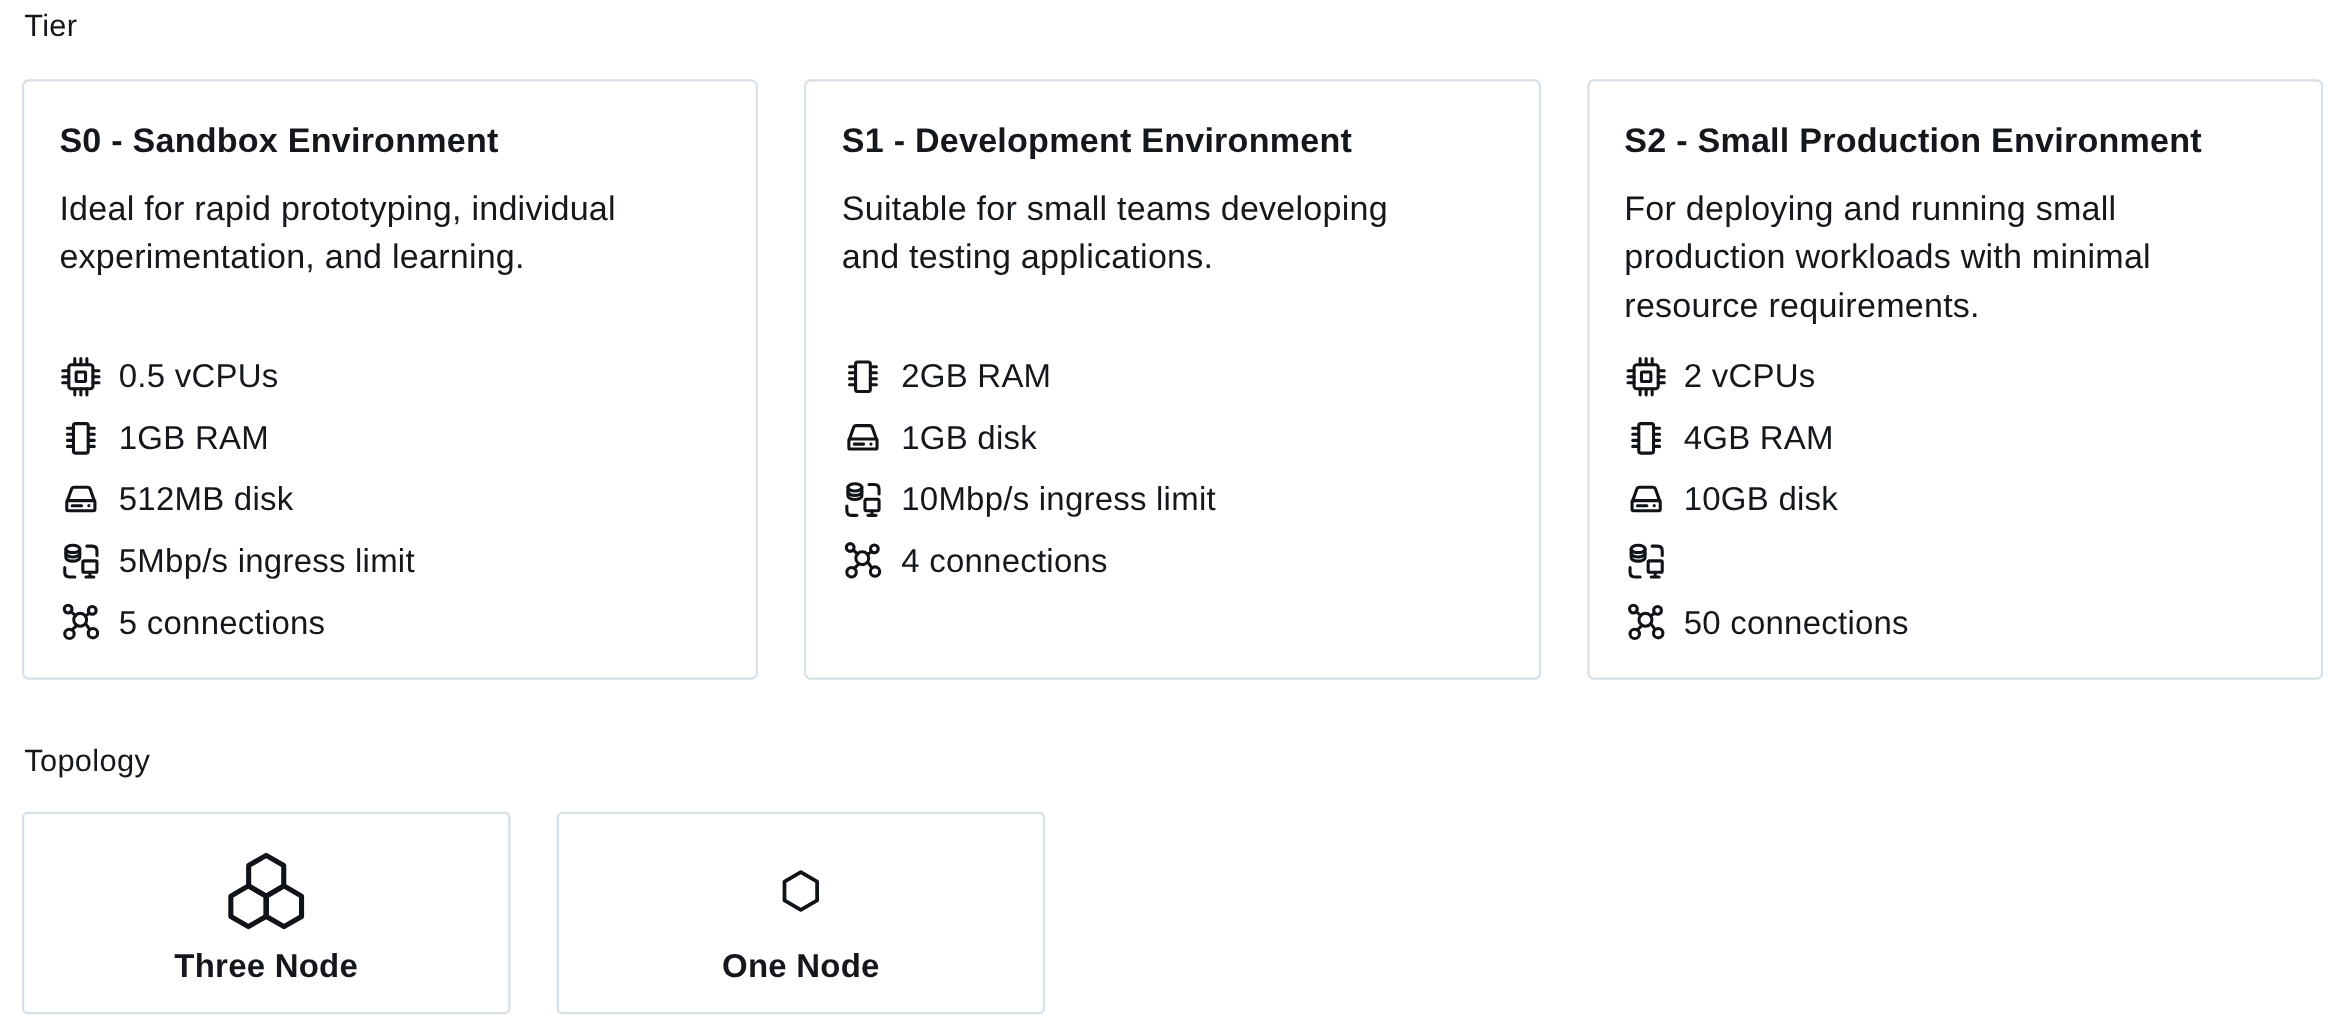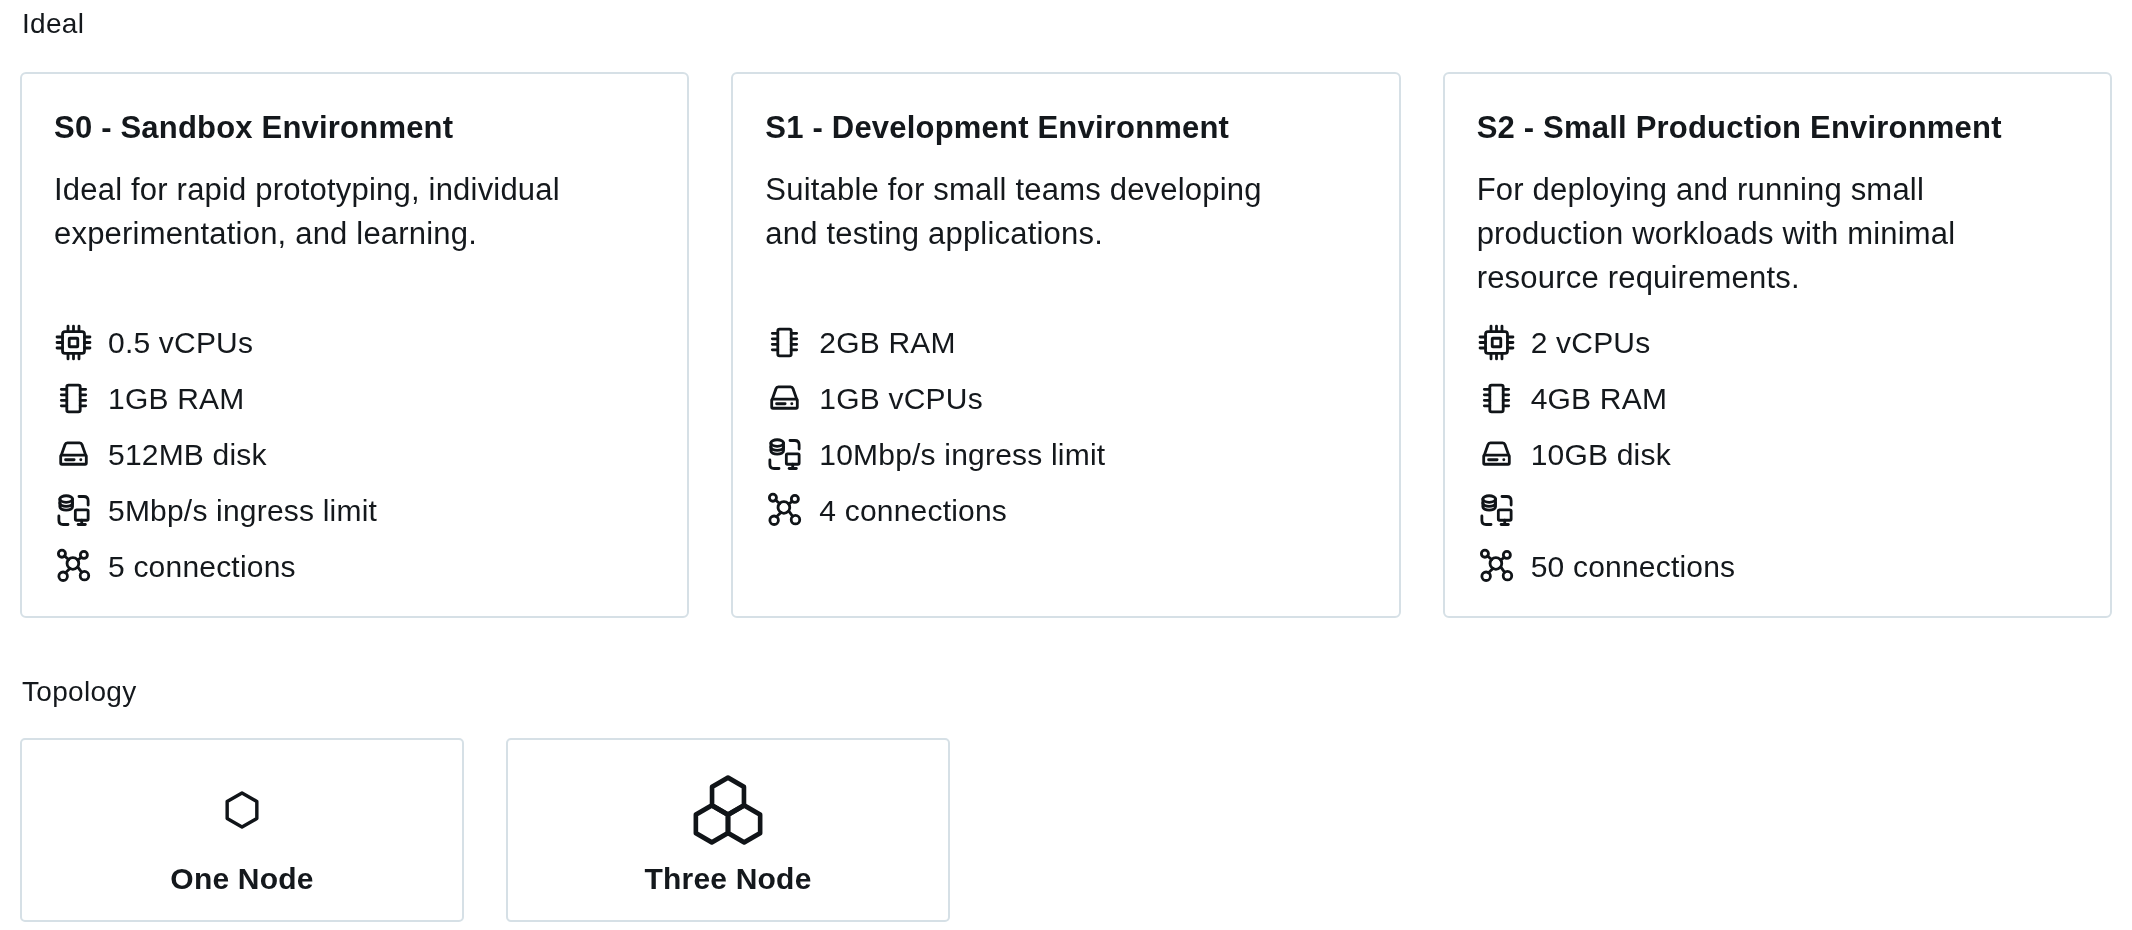--- a/index.html
+++ b/index.html
@@ -162,21 +162,21 @@
     <symbol id="i-hex-three" viewBox="0 0 32 32">
       <g fill="none" stroke="#101418" stroke-width="2" stroke-linejoin="round">
         <polygon points="16,2 22.9,6 22.9,14 16,18 9.1,14 9.1,6"></polygon>
         <polygon points="9,14 15.9,18 15.9,26 9,30 2.1,26 2.1,18"></polygon>
         <polygon points="23,14 29.9,18 29.9,26 23,30 16.1,26 16.1,18"></polygon>
       </g>
     </symbol>
   </defs>
 </svg>
 
-<div class="section-label">Ideal</div>
+<div class="section-label">Tier</div>
 
 <div class="tier-row">
 
   <div class="card">
     <h3 class="card-title">S0 - Sandbox Environment</h3>
     <p class="card-desc">Ideal for rapid prototyping, individual experimentation, and learning.</p>
     <div class="spec-list">
       <div class="spec-row">
         <svg class="spec-icon">
             <use href="#i-cpu"></use>
@@ -217,21 +217,21 @@
       <div class="spec-row">
         <svg class="spec-icon">
             <use href="#i-ram"></use>
           </svg>
         <span>2GB RAM</span>
       </div>
       <div class="spec-row">
         <svg class="spec-icon">
             <use href="#i-disk"></use>
           </svg>
-        <span>1GB vCPUs</span>
+        <span>1GB disk</span>
       </div>
       <div class="spec-row">
         <svg class="spec-icon">
             <use href="#i-ingress"></use>
           </svg>
         <span>10Mbp/s ingress limit</span>
       </div>
       <div class="spec-row">
         <svg class="spec-icon">
             <use href="#i-connections"></use>
@@ -275,32 +275,32 @@
         <span>50 connections</span>
       </div>
     </div>
   </div>
 
 </div>
 
 <div class="section-label topo-section-label">Topology</div>
 
 <div class="topo-row">
+
+  <div class="topo-card">
+    <div class="topo-icon-wrap">
+      <svg width="74" height="74">
+          <use href="#i-hex-three"></use>
+        </svg>
+    </div>
+    <div class="topo-label">Three Node</div>
+  </div>
 
   <div class="topo-card">
     <div class="topo-icon-wrap">
       <svg width="42" height="42">
           <use href="#i-hex-one"></use>
         </svg>
     </div>
     <div class="topo-label">One Node</div>
   </div>
 
-  <div class="topo-card">
-    <div class="topo-icon-wrap">
-      <svg width="74" height="74">
-          <use href="#i-hex-three"></use>
-        </svg>
-    </div>
-    <div class="topo-label">Three Node</div>
-  </div>
-
 </div>
 
 </body></html>

